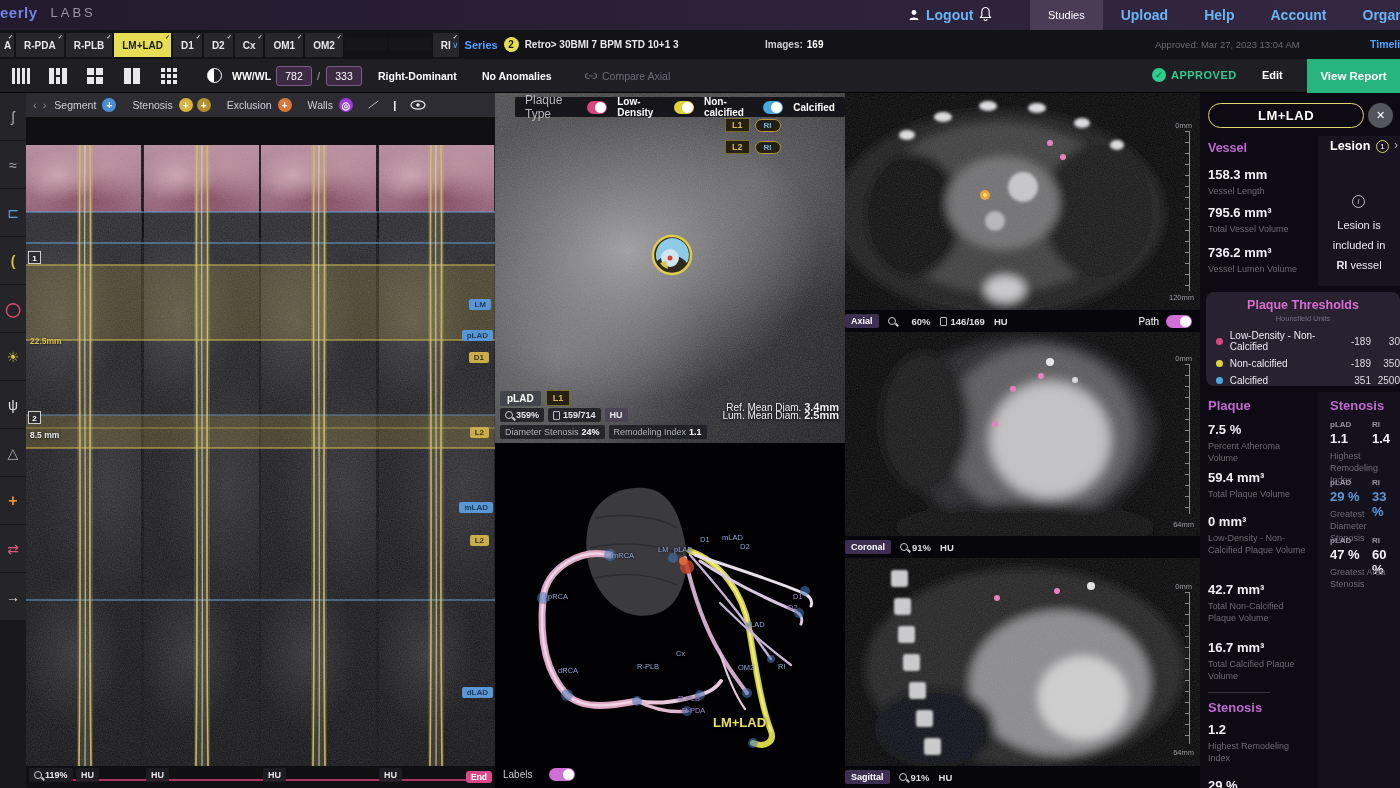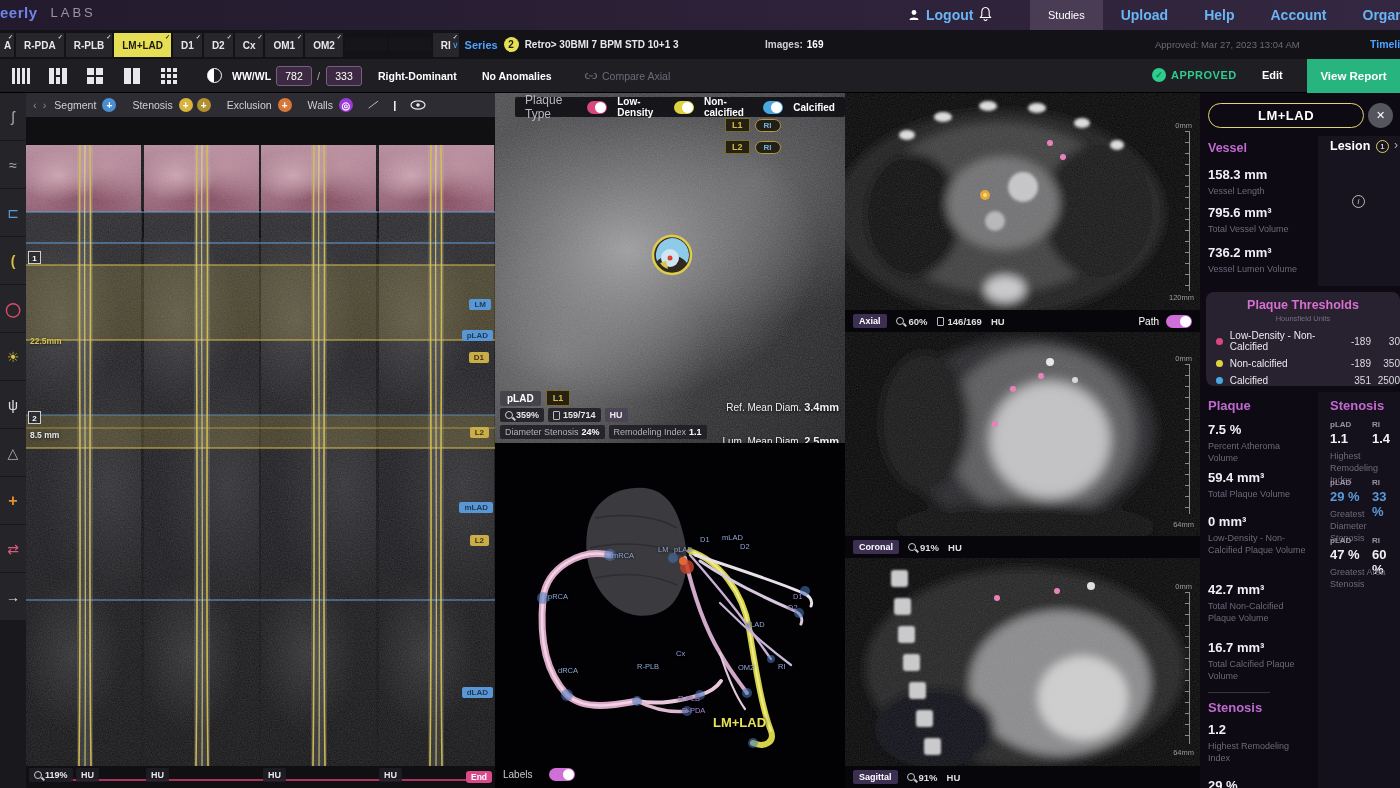--- a/index.html
+++ b/index.html
@@ -47,21 +47,21 @@
 .byel{background:#c8a838;color:#2a2208}
 .chip{background:rgba(30,30,36,.88);color:#e6e6ea;font-size:9px;font-weight:bold;padding:2px 5px;border-radius:2px;display:inline-flex;align-items:center;gap:3px}
 .icon-mag{width:8px;height:8px;border:1.5px solid #ccc;border-radius:50%;position:relative;display:inline-block}
 .icon-mag:after{content:"";position:absolute;width:4px;height:1.5px;background:#ccc;transform:rotate(45deg);right:-4px;bottom:-1px}
 .icon-doc{width:7px;height:9px;border:1px solid #bbb;border-radius:1px;display:inline-block}
 .toggle{width:26px;height:13px;border-radius:7px;position:relative;display:inline-block}
 .toggle:after{content:"";position:absolute;right:1px;top:1px;width:11px;height:11px;background:#fff;border-radius:50%}
 .tg-pink{background:#d8487e}.tg-yel{background:#ded23e}.tg-blue{background:#4aa8e0}.tg-mag{background:#d06fd8}
 .noise{position:absolute;inset:0;filter:url(#nzf);pointer-events:none}
 
-.obar{position:absolute;left:845px;width:355px;height:22px;background:rgba(8,8,12,.92);display:flex;align-items:center;gap:9px;padding:0 8px}
+.obar{position:absolute;left:845px;width:355px;height:22px;background:rgba(8,8,12,.92);display:flex;align-items:center;gap:9px;padding:0 0}
 .obadge{background:#3d2f52;color:#fff;font-size:9px;font-weight:bold;padding:2px 6px;border-radius:2px}
 .otext{color:#ddd;font-size:9.5px;font-weight:bold}
 .rlabel{position:absolute;color:#9a9aa2;font-size:7.5px}
 .rticks{position:absolute;width:5px;background:repeating-linear-gradient(to bottom,#8a8a92 0 1px,transparent 1px 11px);border-right:1px solid #8a8a92}
 
 #rpanel{left:1200px;top:93px;width:200px;height:695px;background:#0d0a13}
 .mghdr{color:#c06ad0;font-weight:bold;font-size:12.5px}
 .statv{color:#f2f0f6;font-weight:bold;font-size:13px}
 .statl{color:#6e6878;font-size:9px;line-height:12px;width:102px}
 .shsm{color:#9a92a4;font-size:8px;font-weight:bold}
@@ -424,21 +424,21 @@
           <b style="color:#fff">24%</b>
         </span>
       <span class="chip" style="font-weight:normal">
           <span style="color:#b0b0b8">Remodeling Index</span>
           <b style="color:#fff">1.1</b>
         </span>
     </div>
     <div class="abs ovl" style="right:6px;top:308px;text-align:right;font-size:10px;color:#f0f0f4">
       <span>Ref. Mean Diam.</span> <b style="font-size:11px">3.4mm</b>
     </div>
-    <div class="abs ovl" style="right:6px;top:342px;text-align:left;font-size:10px;color:#f0f0f4">
+    <div class="abs ovl" style="right:6px;top:316px;text-align:left;font-size:10px;color:#f0f0f4">
       <span>Lum. Mean Diam.</span> <b style="font-size:11px">2.5mm</b>
     </div>
   </div>
 
   <div class="abs" style="left:495px;top:443px;width:350px;height:345px;background:#020204">
     <svg width="350" height="345" viewBox="0 0 350 345">
       <path d="M150,45 C120,42 95,60 92,90 C88,120 100,150 122,165 C140,177 165,175 178,160 C192,143 195,115 188,90 C182,65 172,48 150,45 Z" fill="#3a3a3f"></path>
       <g stroke="#2c2c31" stroke-width="1.5" fill="none">
           <path d="M100,75 C125,70 160,72 182,85"></path>
           <path d="M95,105 C125,98 160,100 188,112"></path>
@@ -532,21 +532,21 @@
       <circle cx="205" cy="50" r="3" fill="#e87ab8"></circle>
         <circle cx="218" cy="64" r="3" fill="#e87ab8"></circle>
     </svg>
     <div class="noise" style="opacity:.3"></div>
     <span class="rlabel" style="right:8px;top:28px">0mm</span>
     <div class="rticks" style="right:10px;top:38px;height:160px"></div>
     <span class="rlabel" style="right:6px;top:200px">120mm</span>
   </div>
   <div class="obar" style="top:310px">
     <span class="obadge">Axial</span>
-    <span class="row" style="gap:5px">
+    <span class="row" style="gap:16px">
         <span class="icon-mag"></span>
         <span class="otext">60%</span>
       </span>
     <span class="row" style="gap:4px">
         <span class="icon-doc"></span>
         <span class="otext">146/169</span>
       </span>
     <span class="otext">HU</span>
     <span class="row" style="position:absolute;right:8px;gap:7px">
       <span style="color:#fff;font-size:10px">Path</span>
@@ -640,20 +640,25 @@
     <span class="abs statv" style="left:8px;top:74px">158.3 mm</span>
     <span class="abs statl" style="left:8px;top:92px">Vessel Length</span>
     <span class="abs statv" style="left:8px;top:112px">795.6 mm³</span>
     <span class="abs statl" style="left:8px;top:130px">Total Vessel Volume</span>
     <span class="abs statv" style="left:8px;top:152px">736.2 mm³</span>
     <span class="abs statl" style="left:8px;top:170px">Vessel Lumen Volume</span>
     <span class="abs" style="left:130px;top:46px;color:#fff;font-weight:bold;font-size:12.5px">Lesion</span>
     <span class="abs" style="left:176px;top:47px;width:13px;height:13px;border:1px solid #d8cf6a;border-radius:50%;color:#fff;font-size:8px;display:flex;align-items:center;justify-content:center">1</span>
     <span class="abs" style="left:194px;top:45px;color:#aaa;font-size:12px">›</span>
     <span class="abs" style="left:152px;top:102px;width:13px;height:13px;border:1px solid #bbb;border-radius:50%;color:#ccc;font-size:8px;font-style:italic;display:flex;align-items:center;justify-content:center">i</span>
+    <div class="abs" style="left:118px;top:122px;width:82px;text-align:center;color:#e8e8ee;font-size:11px;line-height:20px">
+      <div>Lesion is</div>
+      <div>included in</div>
+      <div><b>RI</b><span> vessel</span></div>
+    </div>
 
     <div class="abs" style="left:6px;top:199px;width:194px;height:94px;background:#272130;border-radius:8px">
       <div style="text-align:center;margin-top:6px;color:#d86fd0;font-weight:bold;font-size:12.5px">Plaque Thresholds</div>
       <div style="text-align:center;color:#776f84;font-size:7.5px;margin-top:2px">Hounsfield Units</div>
       <div class="row" style="margin:7px 0 0 10px">
         <span style="width:7px;height:7px;border-radius:50%;background:#d8487e"></span>
         <span style="margin-left:7px;font-size:10px;color:#eceaf0;width:118px">Low-Density - Non-Calcified</span>
         <span style="font-size:10px;color:#dcdce2;width:28px;text-align:right">-189</span>
         <span style="font-size:10px;color:#dcdce2;width:30px;text-align:right">30</span>
       </div>

